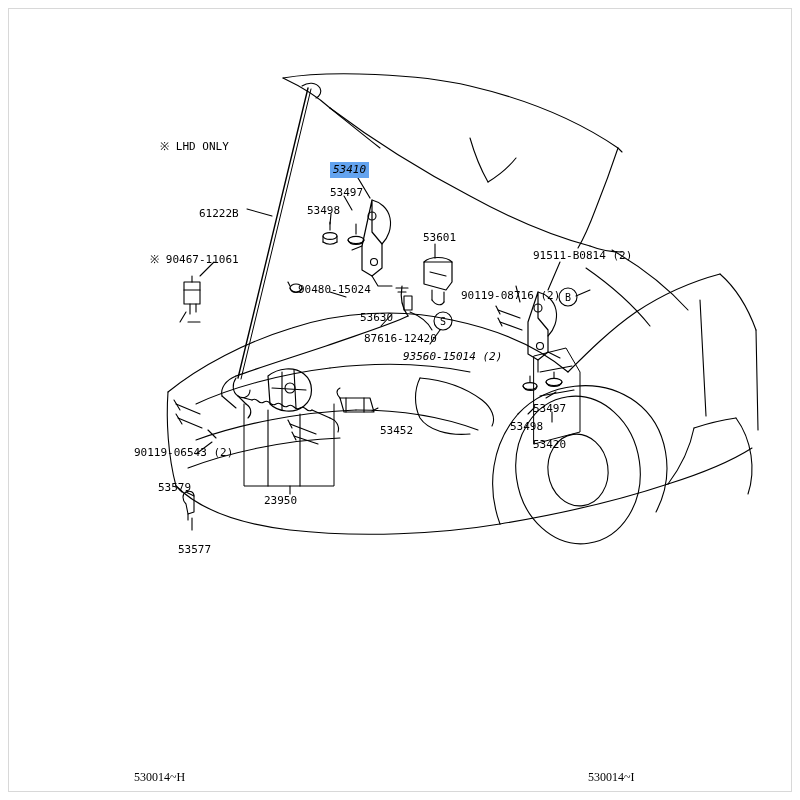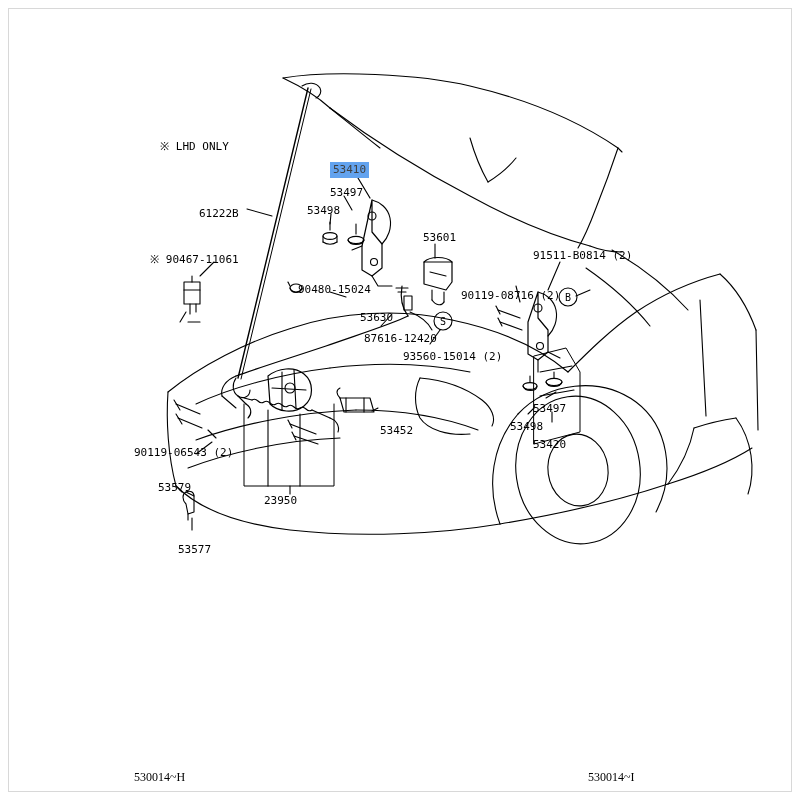--- a/index.html
+++ b/index.html
@@ -35,22 +35,23 @@
     position: absolute;
     font-family: "DejaVu Sans Mono", monospace;
     font-size: 11px;
     color: #000000;
     white-space: nowrap;
     letter-spacing: 0px;
     line-height: 14px;
   }
   .lbl.hi {
     background: #63a3ef;
-    color: #404040;
+    color: #000000;
     padding: 1px 3px;
+    font-style: italic;
   }
   .footer {
     position: absolute;
     font-family: Liberation Serif, serif;
     font-size: 12px;
     color: #000000;
     white-space: nowrap;
   }
 </style>
 </head>
@@ -259,21 +260,21 @@
   <div class="lbl" style="left:330px; top:186px;">53497</div>
   <div class="lbl" style="left:307px; top:204px;">53498</div>
   <div class="lbl" style="left:199px; top:207px;">61222B</div>
   <div class="lbl" style="left:423px; top:231px;">53601</div>
   <div class="lbl" style="left:533px; top:249px;">91511-B0814 (2)</div>
   <div class="lbl" style="left:150px; top:253px;">※ 90467-11061</div>
   <div class="lbl" style="left:298px; top:283px;">90480-15024</div>
   <div class="lbl" style="left:461px; top:289px;">90119-08716 (2)</div>
   <div class="lbl" style="left:360px; top:311px;">53630</div>
   <div class="lbl" style="left:364px; top:332px;">87616-12420</div>
-  <div class="lbl" style="left:403px; top:350px;">93560-15014 (2)</div>
+  <div class="lbl" style="left:403px; top:350px;font-style:italic;">93560-15014 (2)</div>
   <div class="lbl" style="left:380px; top:424px;">53452</div>
   <div class="lbl" style="left:533px; top:402px;">53497</div>
   <div class="lbl" style="left:510px; top:420px;">53498</div>
   <div class="lbl" style="left:533px; top:438px;">53420</div>
   <div class="lbl" style="left:134px; top:446px;">90119-06543 (2)</div>
   <div class="lbl" style="left:158px; top:481px;text-align:center;">53579</div>
   <div class="lbl" style="left:264px; top:494px;">23950</div>
   <div class="lbl" style="left:178px; top:543px;">53577</div>
 
   <div class="footer" style="left:134px; top:770px;">530014~H</div>

